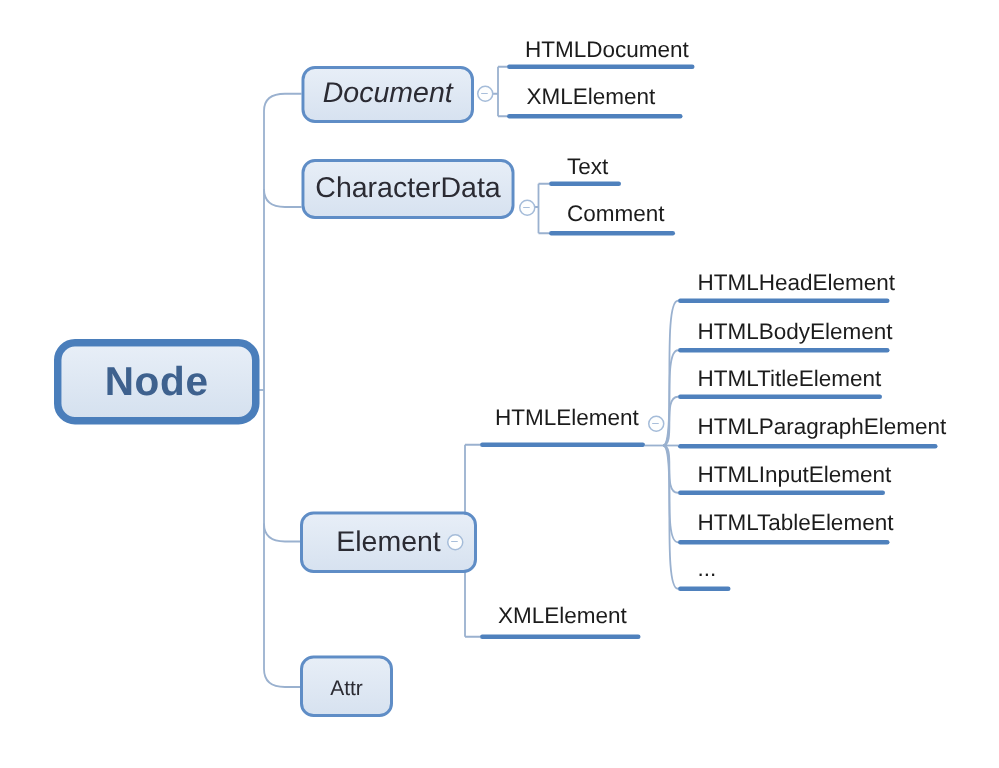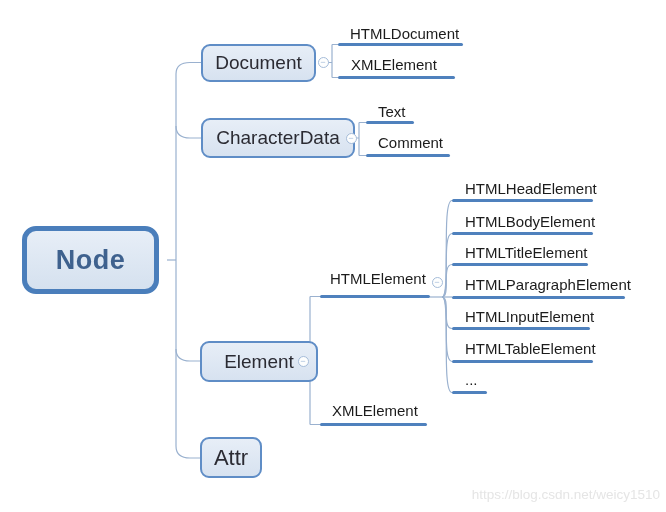--- a/index.html
+++ b/index.html
@@ -58,34 +58,34 @@
       <path d="M442,297 C451,297 441,200.5 452,200.5"></path>
       <path d="M442,297 C451,297 441,233.5 452,233.5"></path>
       <path d="M442,297 C451,297 441,264.5 452,264.5"></path>
       <path d="M442,297 H452"></path>
       <path d="M442,297 C451,297 441,328.5 452,328.5"></path>
       <path d="M442,297 C451,297 441,361.5 452,361.5"></path>
       <path d="M442,297 C451,297 441,392.5 452,392.5"></path>
     </g>
   </svg>
 
-  <div class="root-box" style="left:22px;top:226px;width:137px;height:68px;">
+  <div class="root-box" style="left:36px;top:226px;width:137px;height:57px;">
     <span>Node</span>
   </div>
 
-  <div class="topic-box" style="left:201px;top:44px;width:115px;height:38px;">
+  <div class="topic-box" style="left:201px;top:44px;width:115px;height:38px;font-style:italic;">
     <span>Document</span>
   </div>
-  <div class="topic-box" style="left:201px;top:118px;width:154px;height:40px;">
+  <div class="topic-box" style="left:201px;top:106px;width:142px;height:40px;">
     <span>CharacterData</span>
   </div>
   <div class="topic-box" style="left:200px;top:341px;width:118px;height:41px;">
     <span>Element</span>
   </div>
-  <div class="topic-box" style="left:200px;top:437px;width:62px;height:41px;font-size:22px;">
+  <div class="topic-box" style="left:200px;top:437px;width:62px;height:41px;font-size:14px;">
     <span>Attr</span>
   </div>
 
   <span class="toggle" style="left:317.5px;top:57px;">−</span>
   <span class="toggle" style="left:345.5px;top:132.5px;">−</span>
   <span class="toggle" style="left:297.5px;top:355.5px;">−</span>
   <span class="toggle" style="left:431.5px;top:277px;">−</span>
 
   <div class="leaf-label" style="left:350px;top:26px;text-align:right;">HTMLDocument</div>
   <div class="bar" style="left:338px;top:43px;width:125px;"></div>
@@ -116,14 +116,13 @@
 
   <div class="leaf-label" style="left:465px;top:309px;">HTMLInputElement</div>
   <div class="bar" style="left:452px;top:327px;width:138px;"></div>
 
   <div class="leaf-label" style="left:465px;top:341px;">HTMLTableElement</div>
   <div class="bar" style="left:452px;top:360px;width:141px;"></div>
 
   <div class="leaf-label" style="left:465px;top:372px;">...</div>
   <div class="bar" style="left:452px;top:391px;width:35px;"></div>
 
-  <div class="watermark">https://blog.csdn.net/weicy1510</div>
 </div>
 
 </body></html>

